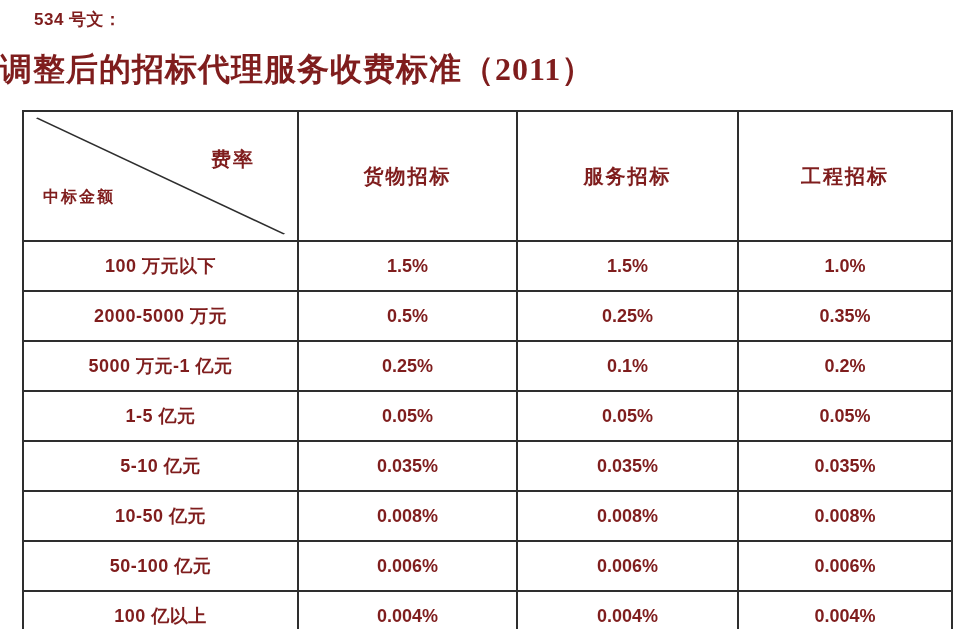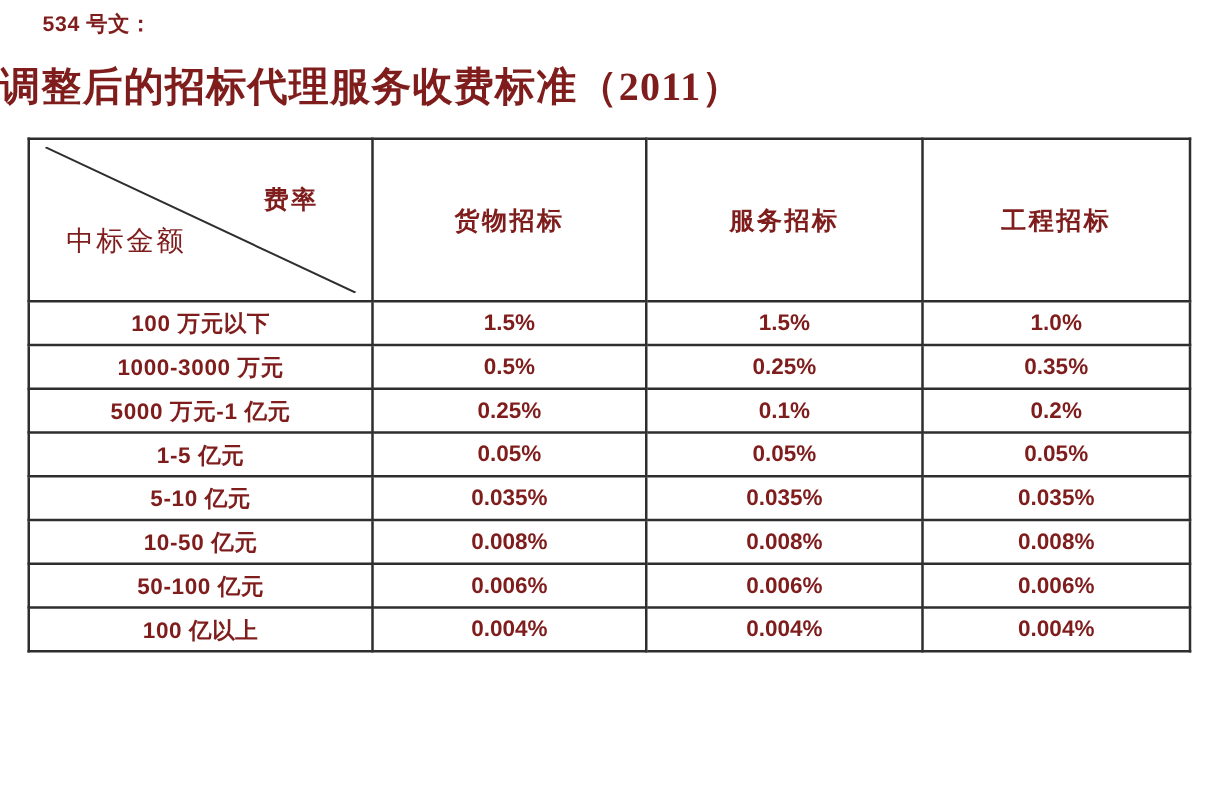--- a/index.html
+++ b/index.html
@@ -67,34 +67,34 @@
     top: 34px;
     right: 42px;
     font-family: "Liberation Serif", serif;
     font-size: 20px;
     font-weight: bold;
     letter-spacing: 2px;
   }
   .corner-bottom-left {
     position: absolute;
     bottom: 32px;
-    left: 29px;
+    left: 19px;
     font-family: "Liberation Serif", serif;
-    font-size: 22px;
-    font-weight: normal;
+    font-size: 16px;
+    font-weight: bold;
     letter-spacing: 2px;
   }
   th.col-header {
     font-family: "Liberation Serif", serif;
     font-size: 20px;
     font-weight: bold;
     letter-spacing: 2px;
   }
   td.row-label, td.rate-value {
-    height: 35px;
+    height: 50px;
     font-size: 18px;
     font-weight: 600;
     font-family: "Liberation Sans", sans-serif;
   }
   td.row-label { letter-spacing: 0.5px; }
 </style>
 </head>
 <body>
 
 <div class="page">
@@ -129,21 +129,21 @@
     <tr>
       <td class="row-label">100 万元以下</td>
       <td class="rate-value">1.5%</td>
       <td class="rate-value">1.5%</td>
       <td class="rate-value">1.0%</td>
     </tr>
 
 
 
     <tr>
-      <td class="row-label">1000-3000 万元</td>
+      <td class="row-label">2000-5000 万元</td>
       <td class="rate-value">0.5%</td>
       <td class="rate-value">0.25%</td>
       <td class="rate-value">0.35%</td>
     </tr>
 
     <tr>
       <td class="row-label">5000 万元-1 亿元</td>
       <td class="rate-value">0.25%</td>
       <td class="rate-value">0.1%</td>
       <td class="rate-value">0.2%</td>

